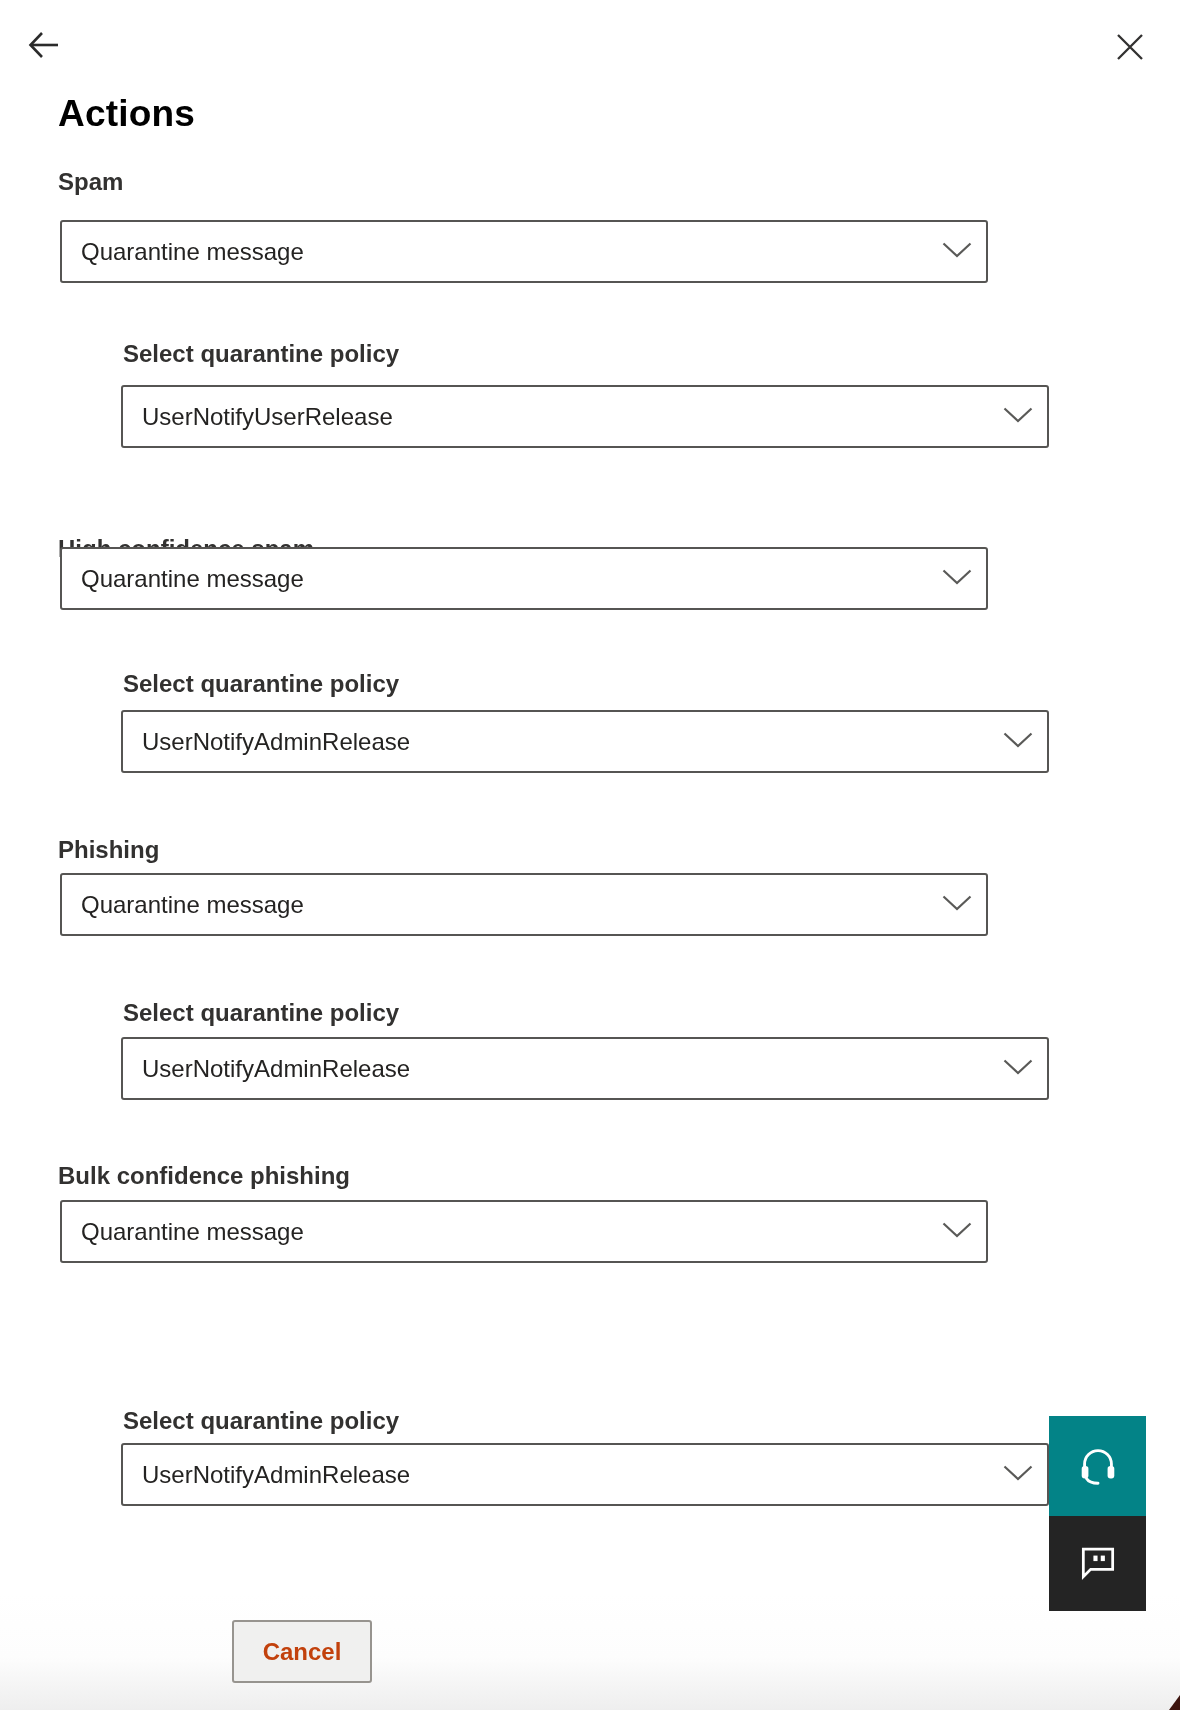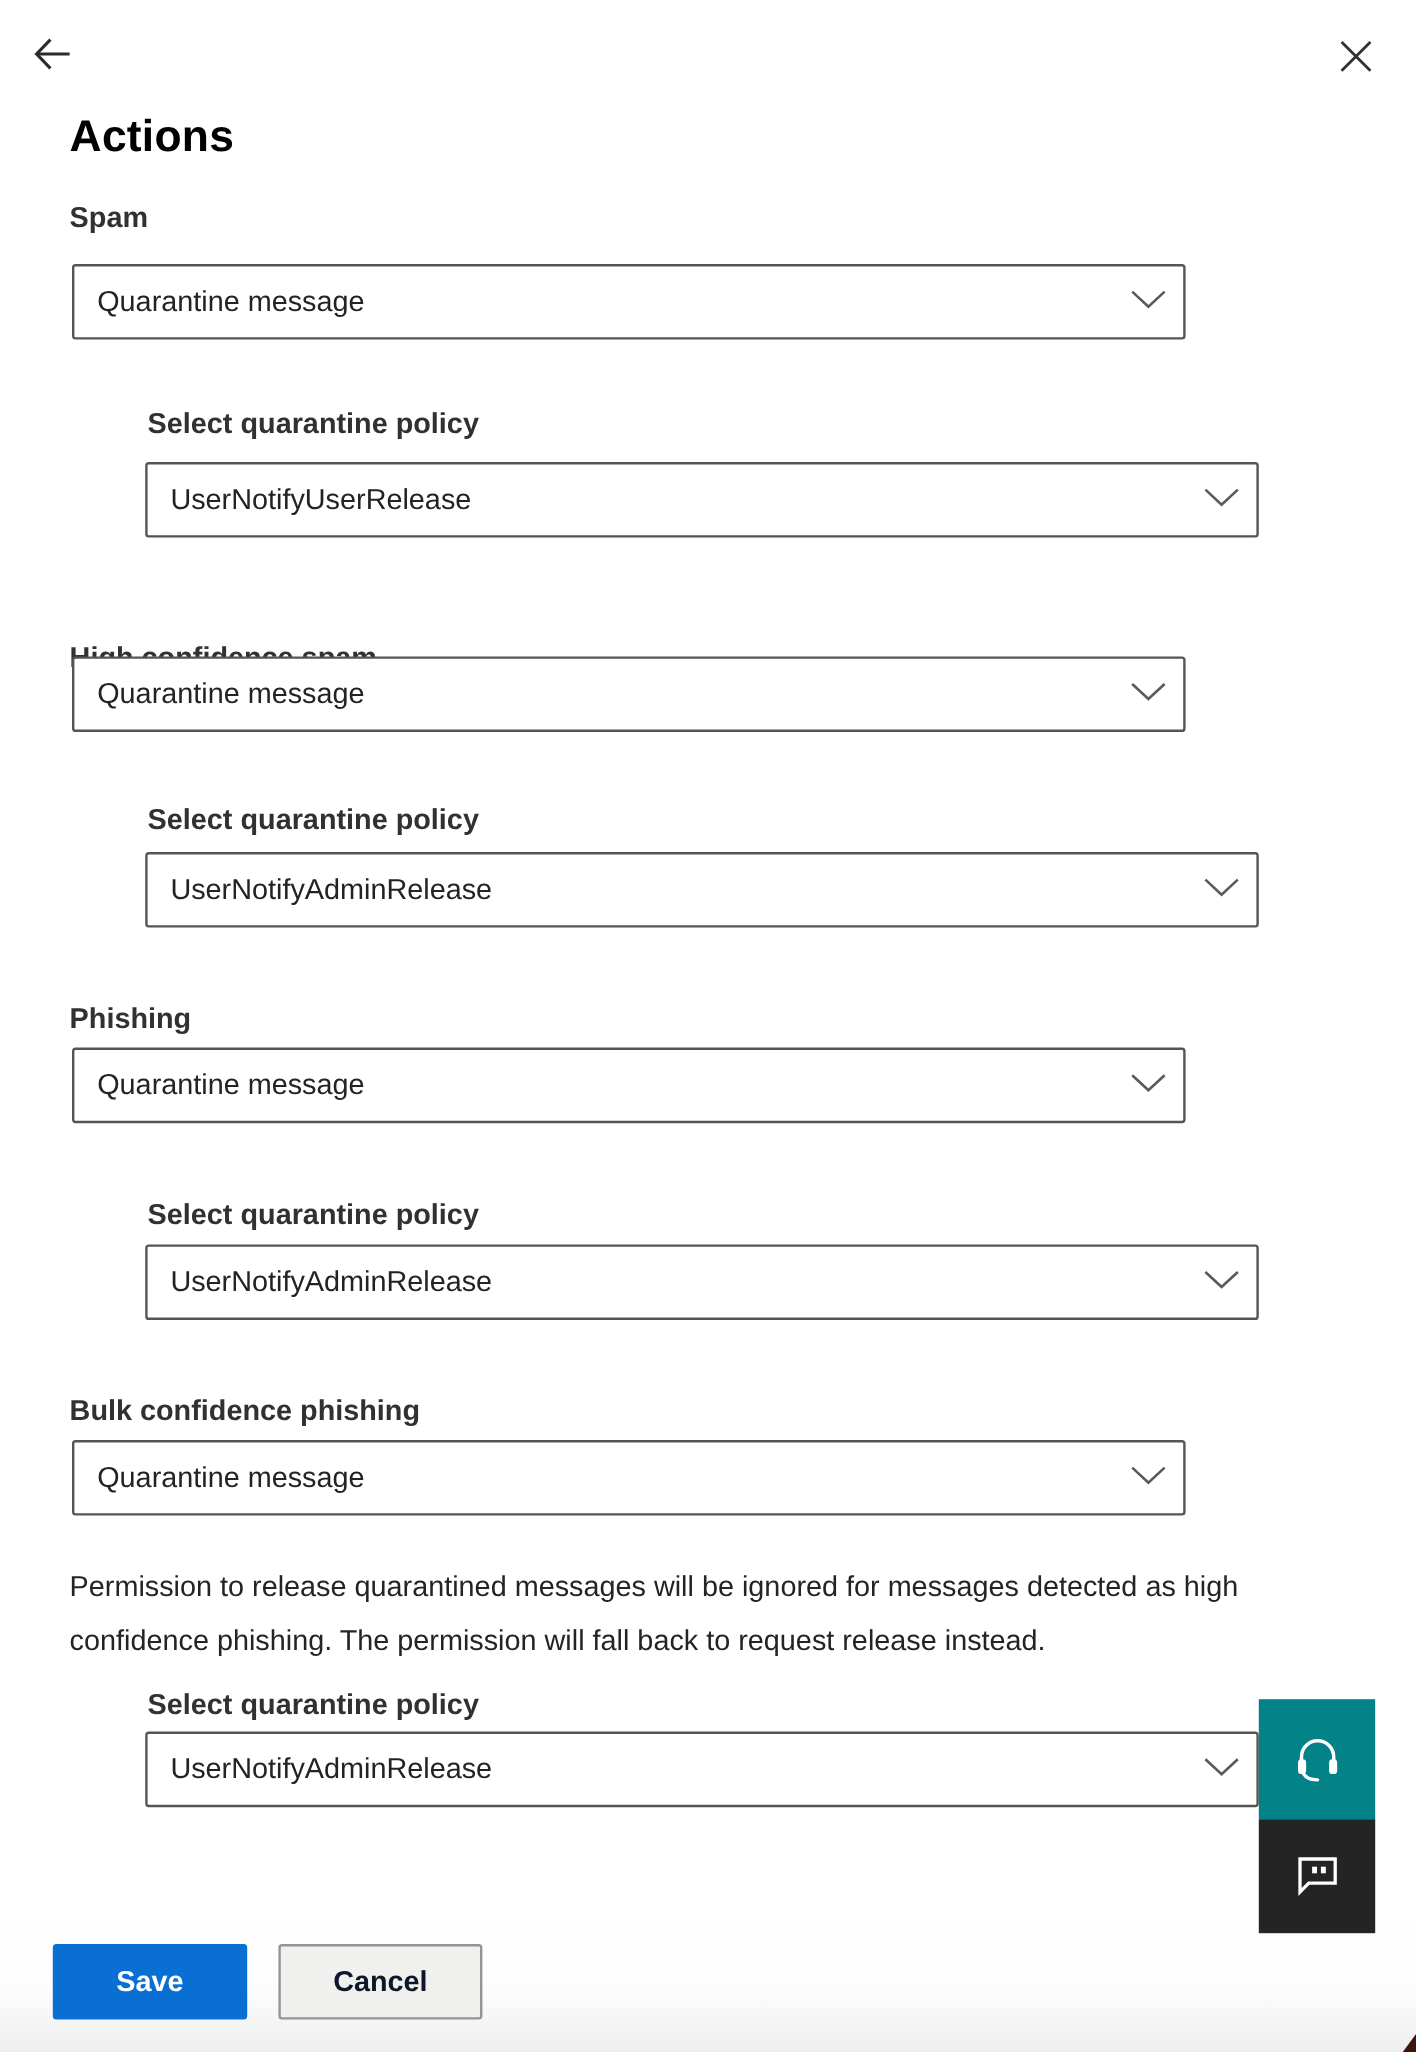--- a/index.html
+++ b/index.html
@@ -59,21 +59,21 @@
   }
   .btn {
     position: absolute; top: 27px; height: 63px; border-radius: 3px;
     font-family: "Liberation Sans", sans-serif; font-size: 24px; font-weight: 600;
     display: flex; align-items: center; justify-content: center; cursor: pointer;
   }
   .btn-save {
     left: 44px; width: 162px; background: #0a6fd3; color: #ffffff; border: none;
   }
   .btn-cancel {
-    left: 232px; width: 170px; background: #f0f0ef; color: #0f172a;
+    left: 232px; width: 140px; background: #f0f0ef; color: #c2410c;
     border: 2px solid #97948f;
   }
 
   .rail { position: absolute; left: 1049px; top: 1416px; width: 97px; z-index: 8; }
   .rail-btn {
     width: 97px; display: flex; align-items: center; justify-content: center;
     border: none; cursor: pointer;
   }
   .rail-help { height: 100px; }
   .rail-feedback { height: 95px; }
@@ -170,35 +170,33 @@
   <div class="field-label" style="left:58px; top:1162px;">Bulk confidence phishing</div>
   <div class="select-box" style="left:60px; top:1200px;">
     <span class="value">Quarantine message</span>
     <span class="chev">
       <svg width="32" height="17" viewBox="0 0 32 17">
           <path d="M2.5 2 L16 14.5 L29.5 2" fill="none" stroke="#5a5a58" stroke-width="2.2"></path>
         </svg>
     </span>
   </div>
 
-  <p class="note">Permission to release quarantined messages will be ignored for messages detected as high confidence phishing. The permission will fall back to request release instead.</p>
 
   <div class="field-label sub" style="left:123px; top:1407px;">Select quarantine policy</div>
   <div class="select-box" style="left:121px; top:1443px;">
     <span class="value">UserNotifyAdminRelease</span>
     <span class="chev">
       <svg width="32" height="17" viewBox="0 0 32 17">
           <path d="M2.5 2 L16 14.5 L29.5 2" fill="none" stroke="#5a5a58" stroke-width="2.2"></path>
         </svg>
     </span>
   </div>
 
 
   <div class="footer">
-    <button class="btn btn-save">Save</button>
     <button class="btn btn-cancel">Cancel</button>
   </div>
 
   <div class="rail">
     <button class="rail-btn rail-help" style="background:#038387;">
       <span>
         <svg width="46" height="46" viewBox="0 0 48 48">
           <path d="M10 28 v-5 a14 14 0 0 1 28 0 v5" fill="none" stroke="#ffffff" stroke-width="3" stroke-linecap="round"></path>
           <rect x="7" y="25" width="7" height="13" rx="3" fill="#ffffff"></rect>
           <rect x="34" y="25" width="7" height="13" rx="3" fill="#ffffff"></rect>

